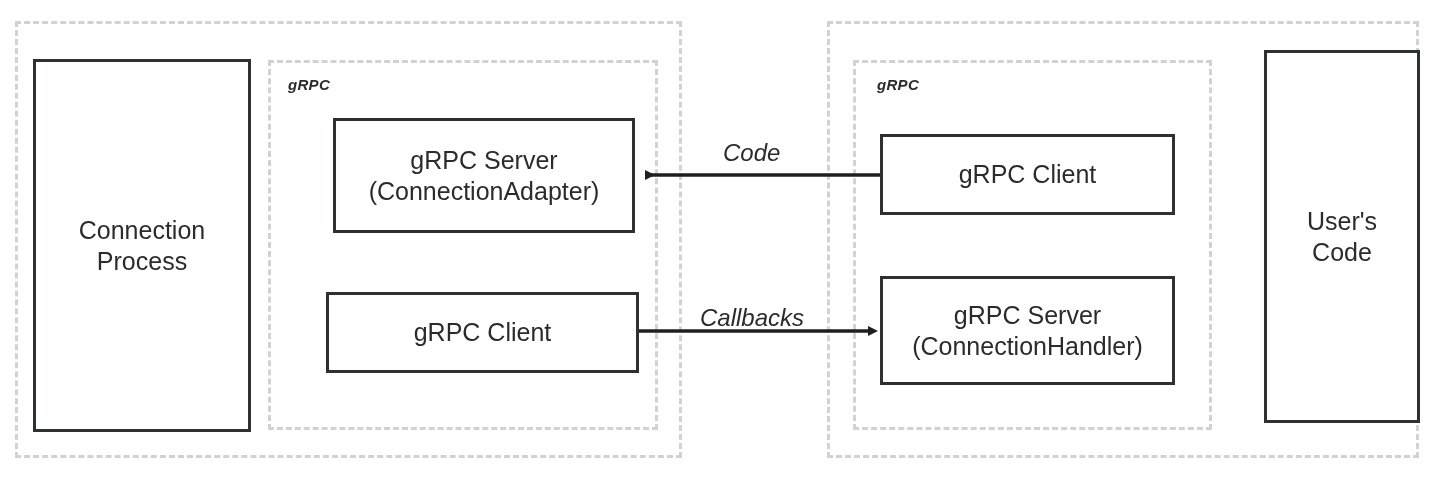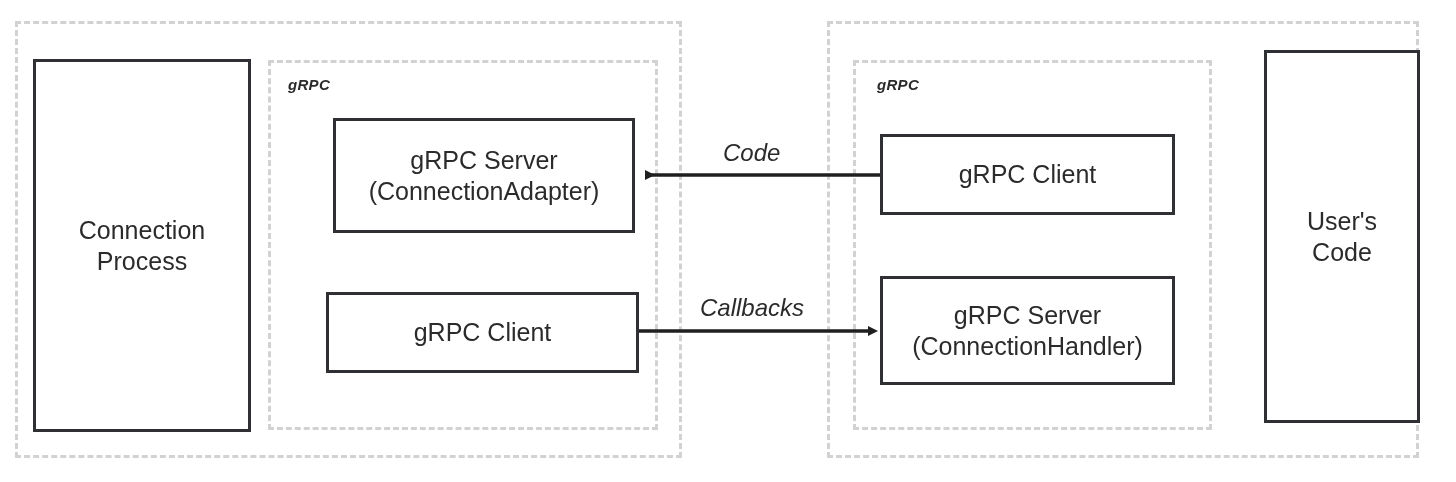--- a/index.html
+++ b/index.html
@@ -117,15 +117,15 @@
       </marker>
     </defs>
 
     <line x1="880" y1="175" x2="645" y2="175" stroke="#1f1f1f" stroke-width="3.5" marker-end="url(#arrow-left)"></line>
 
     <line x1="639" y1="331" x2="868" y2="331" stroke="#1f1f1f" stroke-width="3.5" marker-end="url(#arrow-right)"></line>
   </svg>
 
   <span class="edge-label" style="left:723px; top:139px;">Code</span>
 
-  <span class="edge-label" style="left:700px; top:294px;">Callbacks</span>
+  <span class="edge-label" style="left:700px; top:304px;">Callbacks</span>
 
 </div>
 
 </body></html>

